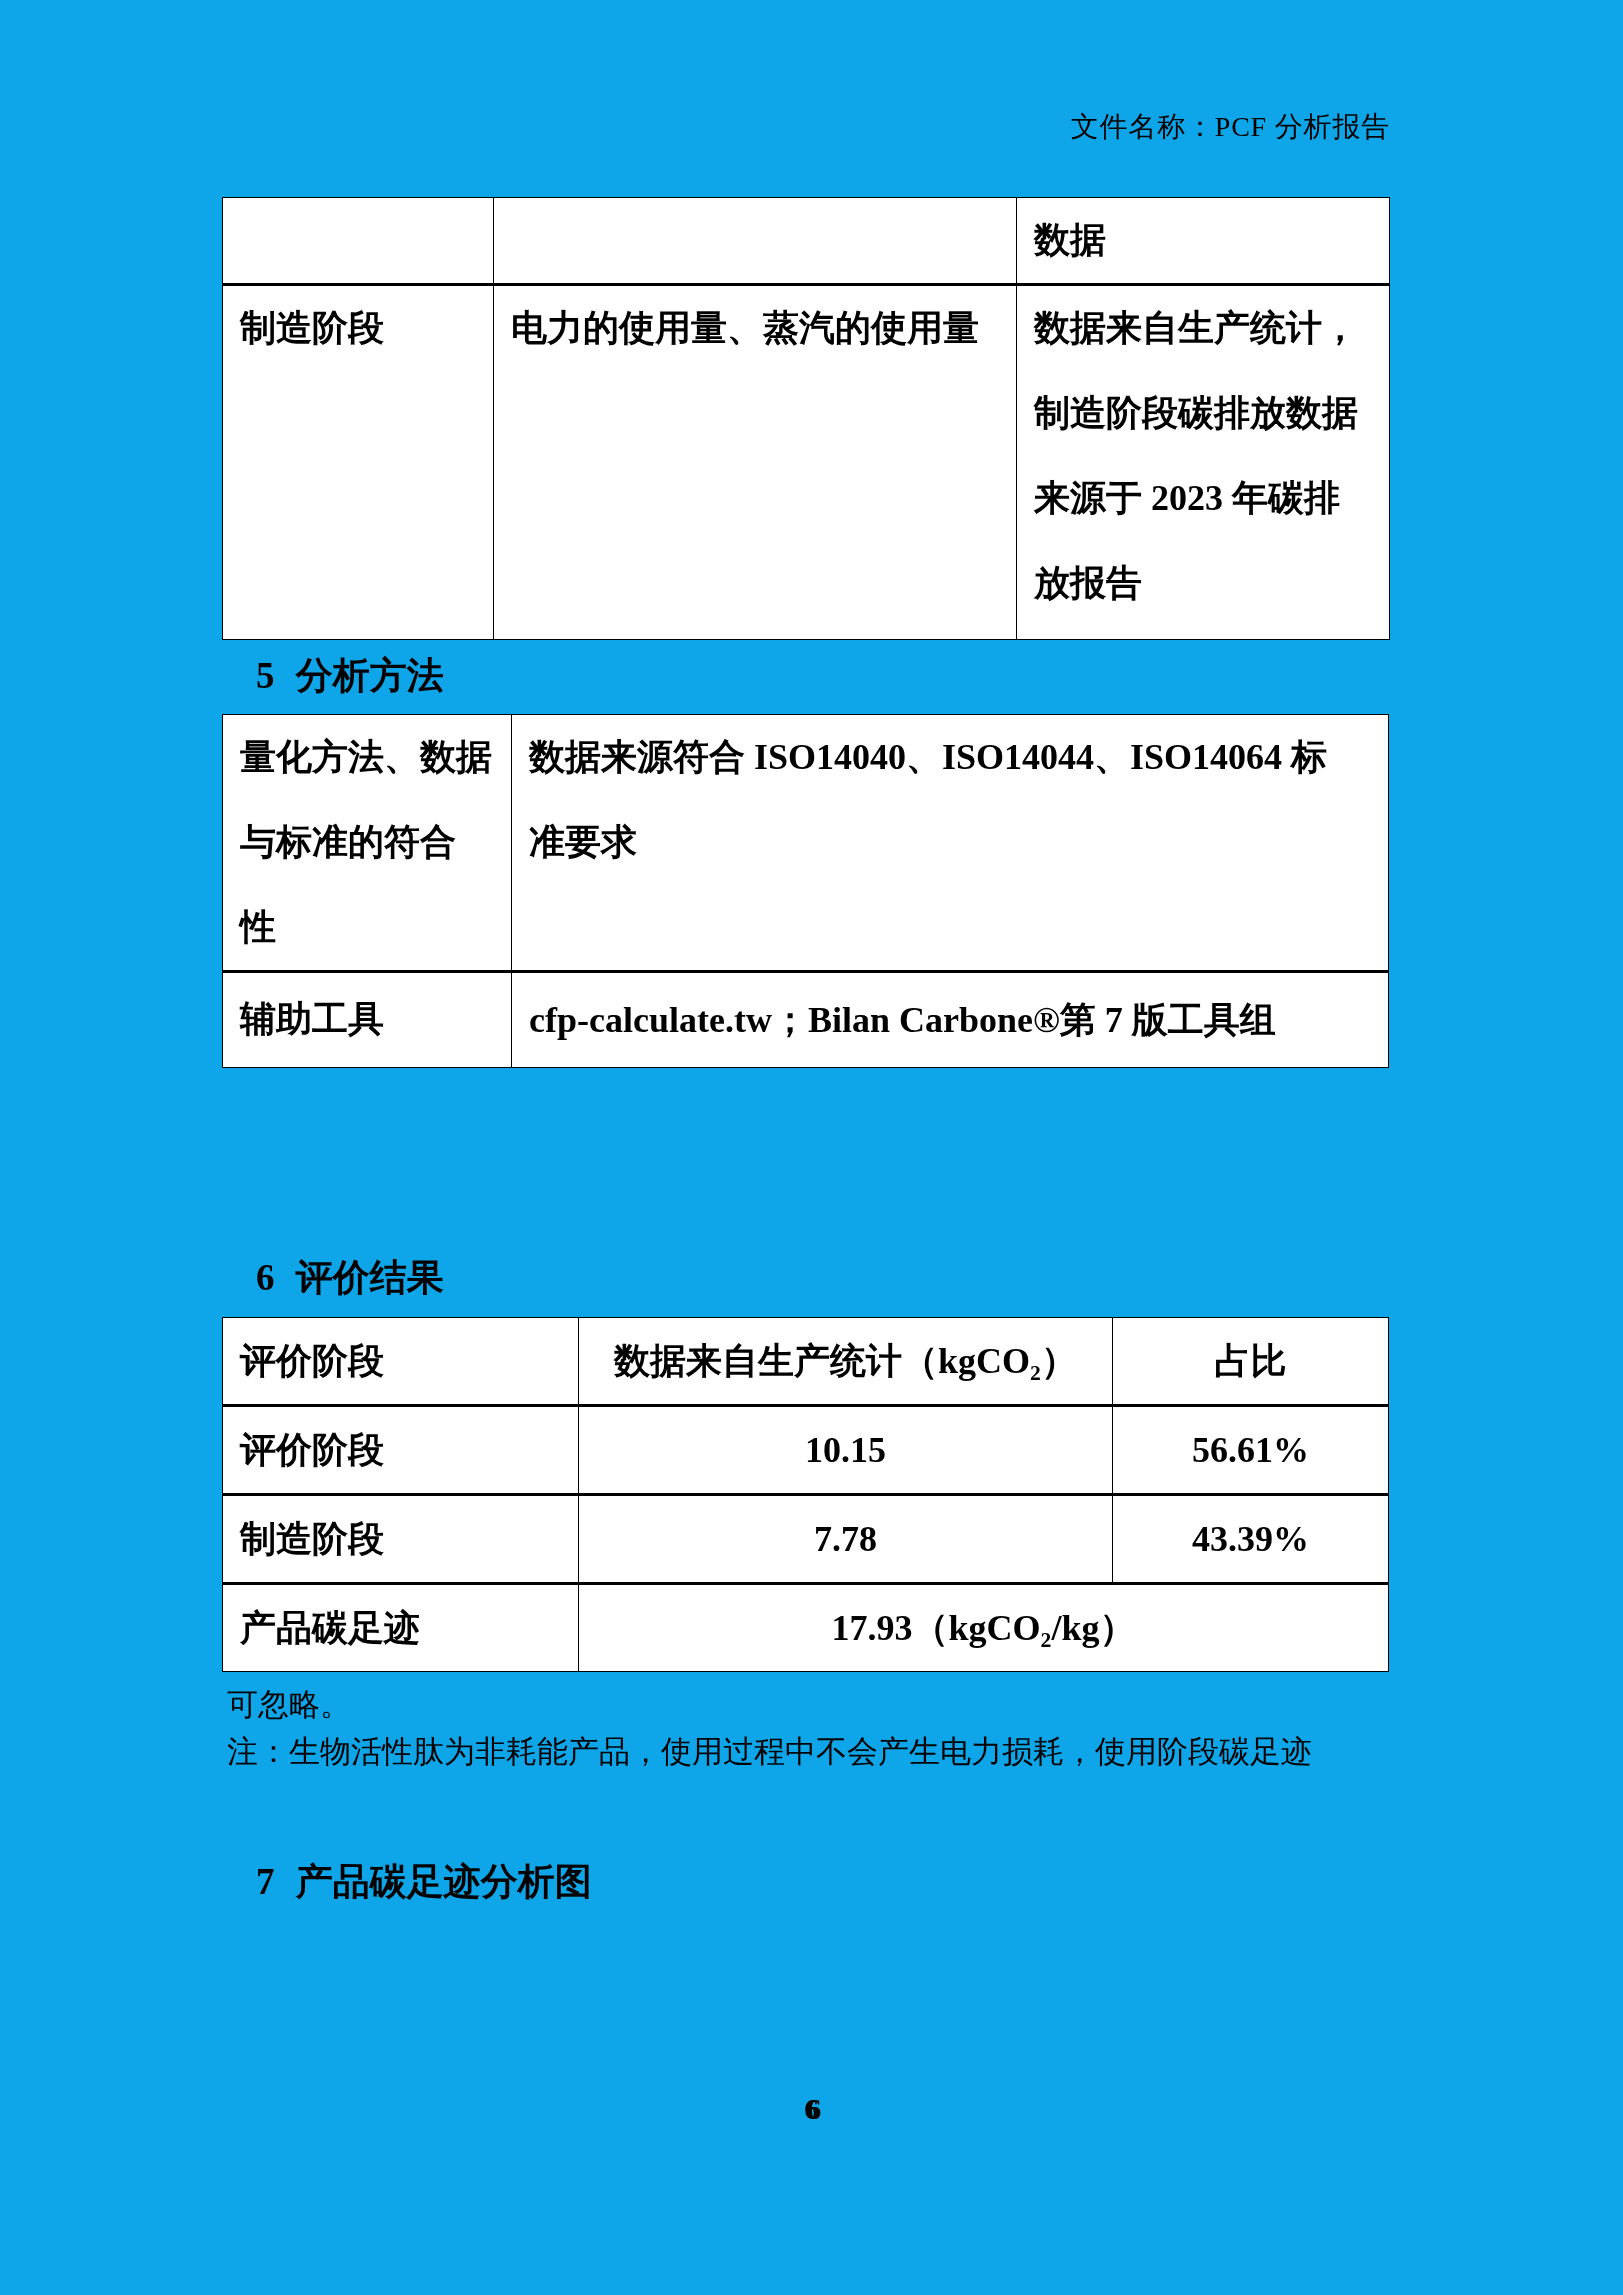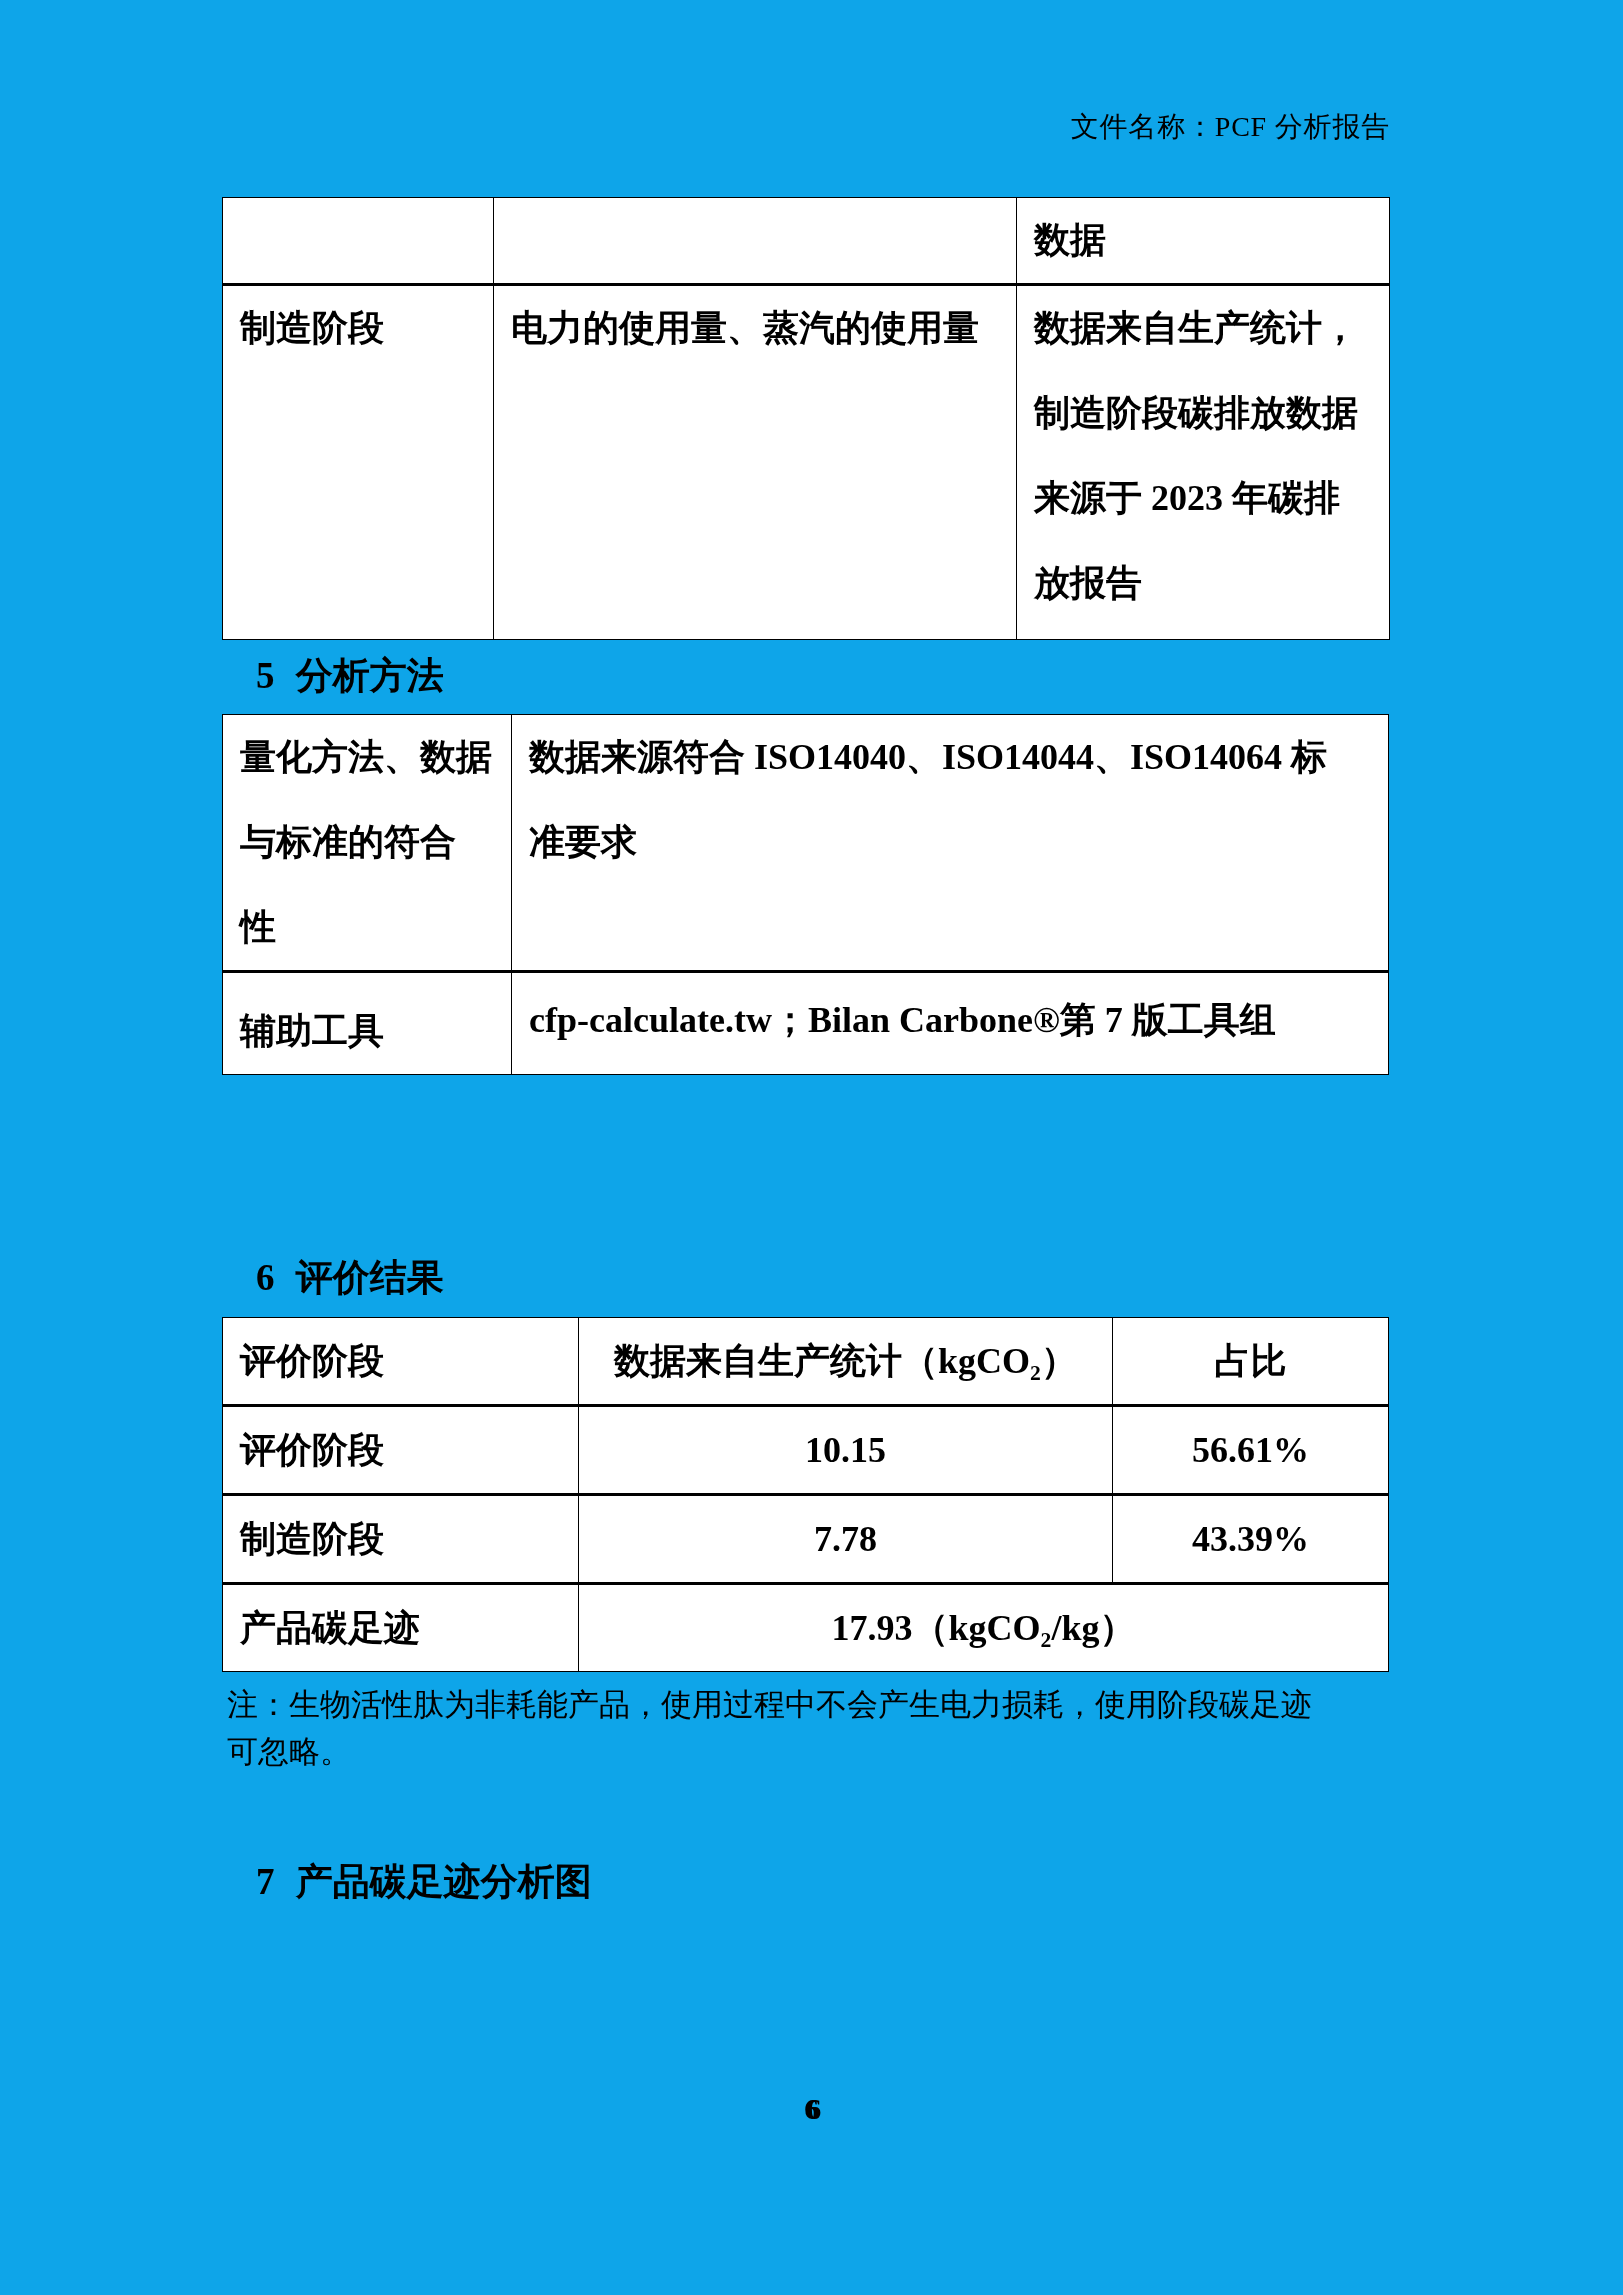--- a/index.html
+++ b/index.html
@@ -118,21 +118,21 @@
             <div class="line">与标准的符合</div>
             <div class="line">性</div>
           </td>
           <td>
             <div class="line">数据来源符合 ISO14040、ISO14044、ISO14064 标</div>
             <div class="line">准要求</div>
           </td>
         </tr>
         <tr style="height:96px">
           <td>
-            <div class="line" style="padding-top:16px">辅助工具</div>
+            <div class="line" style="padding-top:4px">辅助工具</div>
           </td>
           <td>
             <div class="line" style="padding-top:5px">cfp-calculate.tw；Bilan Carbone®第 7 版工具组</div>
           </td>
         </tr>
       </tbody>
     </table>
   </div>
 
   <div class="sec-heading" style="top:1253px">6 评价结果</div>
@@ -162,22 +162,22 @@
         </tr>
         <tr>
           <td class="left">产品碳足迹</td>
           <td colspan="2">17.93（kgCO₂/kg）</td>
         </tr>
       </tbody>
     </table>
   </div>
 
   <div class="note" style="top:1681px">
+    <div class="line">可忽略。</div>
     <div class="line">注：生物活性肽为非耗能产品，使用过程中不会产生电力损耗，使用阶段碳足迹</div>
-    <div class="line">可忽略。</div>
   </div>
 
   <div class="sec-heading" style="top:1857px">7 产品碳足迹分析图</div>
 
   <div class="pagenum">6</div>
 
 </div>
 
 
 </body></html>

